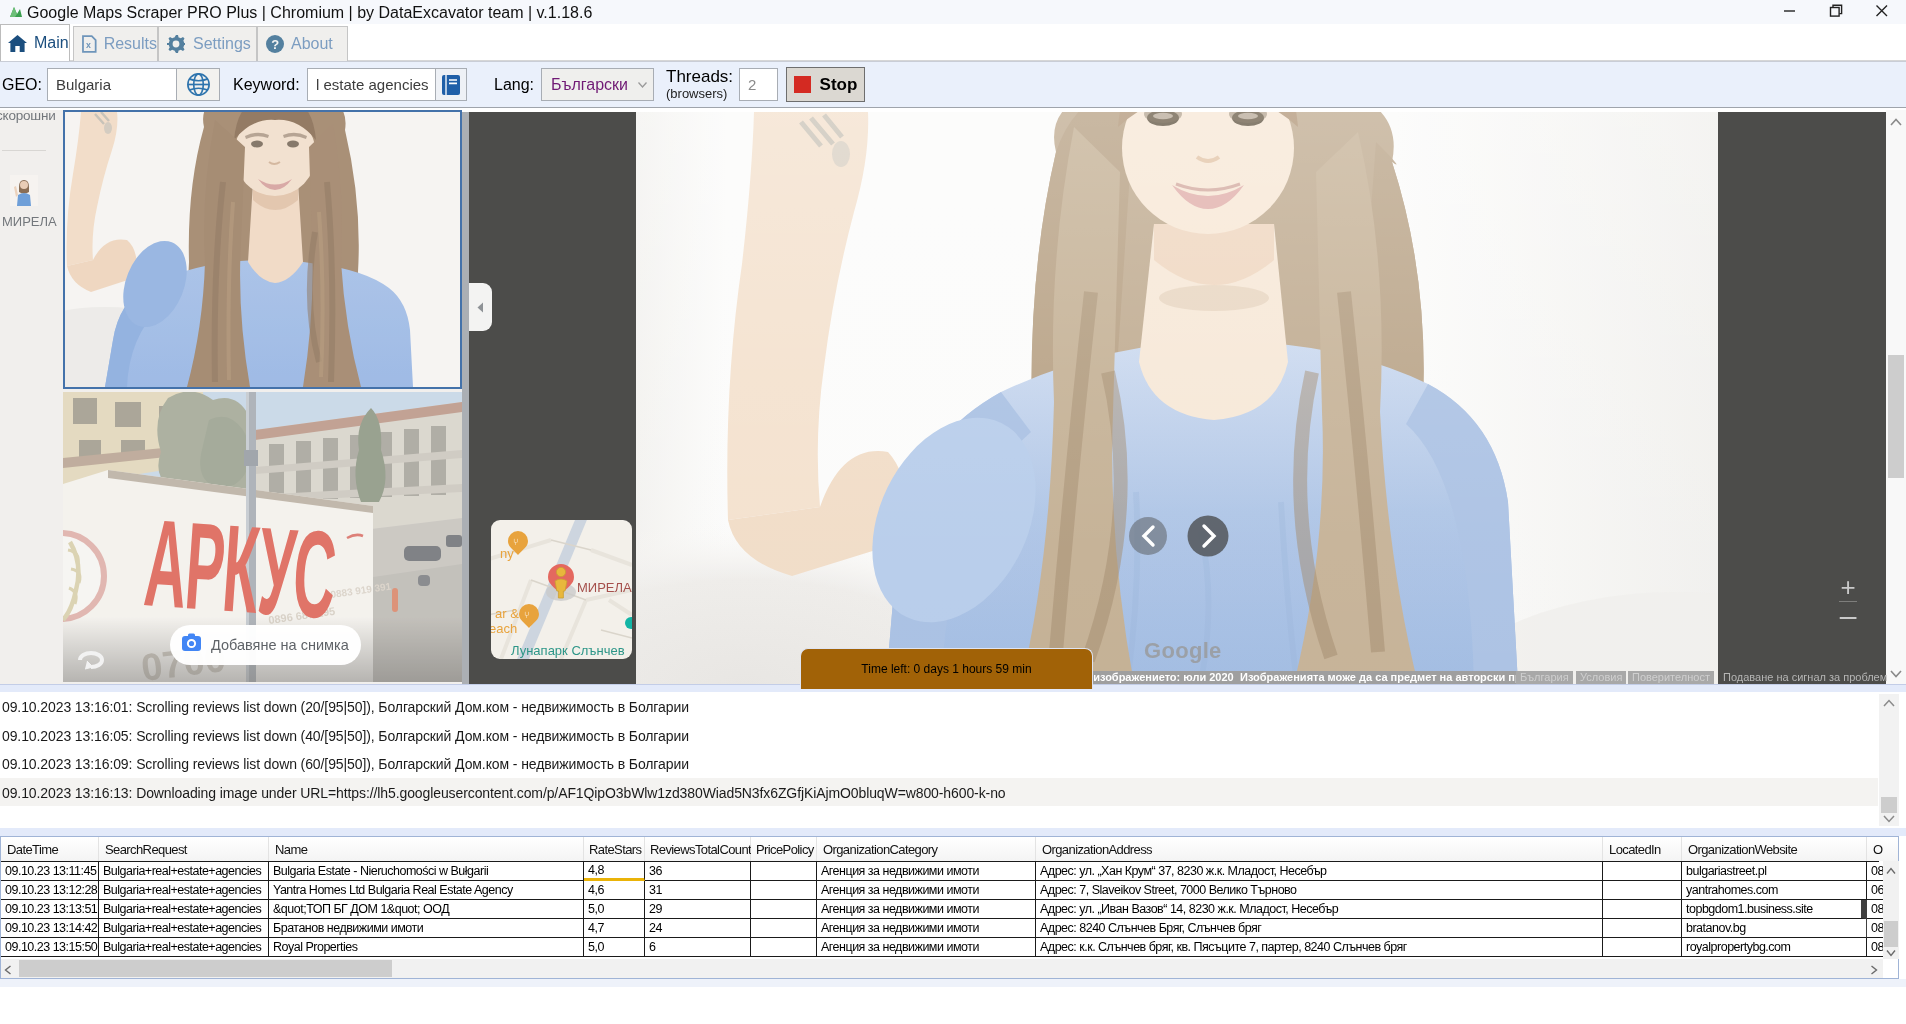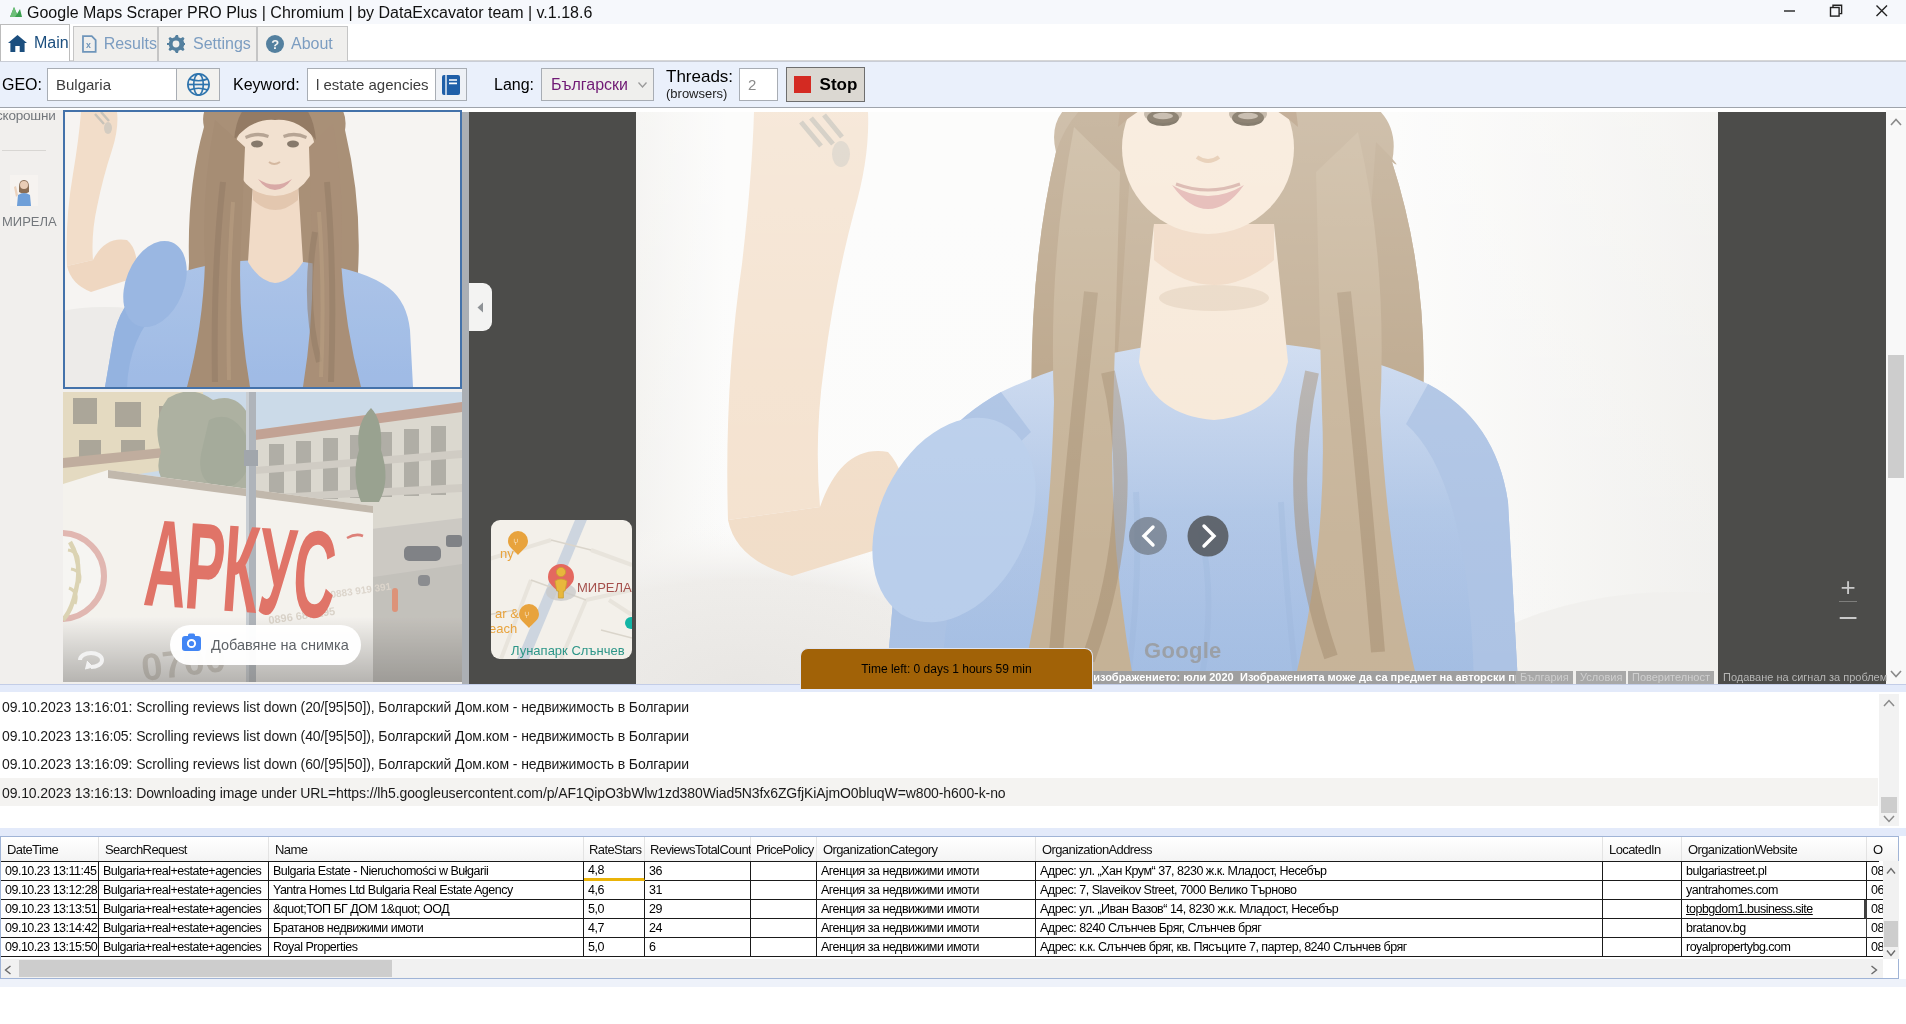--- a/index.html
+++ b/index.html
@@ -526,21 +526,21 @@
       <div class="cell" style="left:1866px; top:19px; width:31px; border-bottom:1px solid #1a1a1a; ">06</div>
       <div class="cell" style="left:0px; top:38px; width:98px; border-bottom:1px solid #1a1a1a; border-right:1px solid #1a1a1a;">09.10.23 13:13:51</div>
       <div class="cell" style="left:98px; top:38px; width:170px; border-bottom:1px solid #1a1a1a; border-right:1px solid #1a1a1a;">Bulgaria+real+estate+agencies</div>
       <div class="cell" style="left:268px; top:38px; width:315px; border-bottom:1px solid #1a1a1a; border-right:1px solid #1a1a1a;">&amp;quot;ТОП БГ ДОМ 1&amp;quot; ООД</div>
       <div class="cell" style="left:583px; top:38px; width:61px; border-bottom:1px solid #1a1a1a; border-right:1px solid #1a1a1a;">5,0</div>
       <div class="cell" style="left:644px; top:38px; width:106px; border-bottom:1px solid #1a1a1a; border-right:1px solid #1a1a1a;">29</div>
       <div class="cell" style="left:750px; top:38px; width:66px; border-bottom:1px solid #1a1a1a; border-right:1px solid #1a1a1a;"></div>
       <div class="cell" style="left:816px; top:38px; width:219px; border-bottom:1px solid #1a1a1a; border-right:1px solid #1a1a1a;">Агенция за недвижими имоти</div>
       <div class="cell" style="left:1035px; top:38px; width:567px; border-bottom:1px solid #1a1a1a; border-right:1px solid #1a1a1a;">Адрес: ул. „Иван Вазов“ 14, 8230 ж.к. Младост, Несебър</div>
       <div class="cell" style="left:1602px; top:38px; width:79px; border-bottom:1px solid #1a1a1a; border-right:1px solid #1a1a1a;"></div>
-      <div class="cell" style="left:1681px; top:38px; width:185px; border-bottom:1px solid #1a1a1a; border-right:3px solid #404040;text-decoration:underline;">topbgdom1.business.site</div>
+      <div class="cell" style="left:1681px; top:38px; width:185px; border-bottom:1px solid #1a1a1a; border-right:6px solid #404040;">topbgdom1.business.site</div>
       <div class="cell" style="left:1866px; top:38px; width:31px; border-bottom:1px solid #1a1a1a; ">08</div>
       <div class="cell" style="left:0px; top:57px; width:98px; border-bottom:1px solid #1a1a1a; border-right:1px solid #1a1a1a;">09.10.23 13:14:42</div>
       <div class="cell" style="left:98px; top:57px; width:170px; border-bottom:1px solid #1a1a1a; border-right:1px solid #1a1a1a;">Bulgaria+real+estate+agencies</div>
       <div class="cell" style="left:268px; top:57px; width:315px; border-bottom:1px solid #1a1a1a; border-right:1px solid #1a1a1a;">Братанов недвижими имоти</div>
       <div class="cell" style="left:583px; top:57px; width:61px; border-bottom:1px solid #1a1a1a; border-right:1px solid #1a1a1a;">4,7</div>
       <div class="cell" style="left:644px; top:57px; width:106px; border-bottom:1px solid #1a1a1a; border-right:1px solid #1a1a1a;">24</div>
       <div class="cell" style="left:750px; top:57px; width:66px; border-bottom:1px solid #1a1a1a; border-right:1px solid #1a1a1a;"></div>
       <div class="cell" style="left:816px; top:57px; width:219px; border-bottom:1px solid #1a1a1a; border-right:1px solid #1a1a1a;">Агенция за недвижими имоти</div>
       <div class="cell" style="left:1035px; top:57px; width:567px; border-bottom:1px solid #1a1a1a; border-right:1px solid #1a1a1a;">Адрес: 8240 Слънчев Бряг, Слънчев бряг</div>
       <div class="cell" style="left:1602px; top:57px; width:79px; border-bottom:1px solid #1a1a1a; border-right:1px solid #1a1a1a;"></div>

